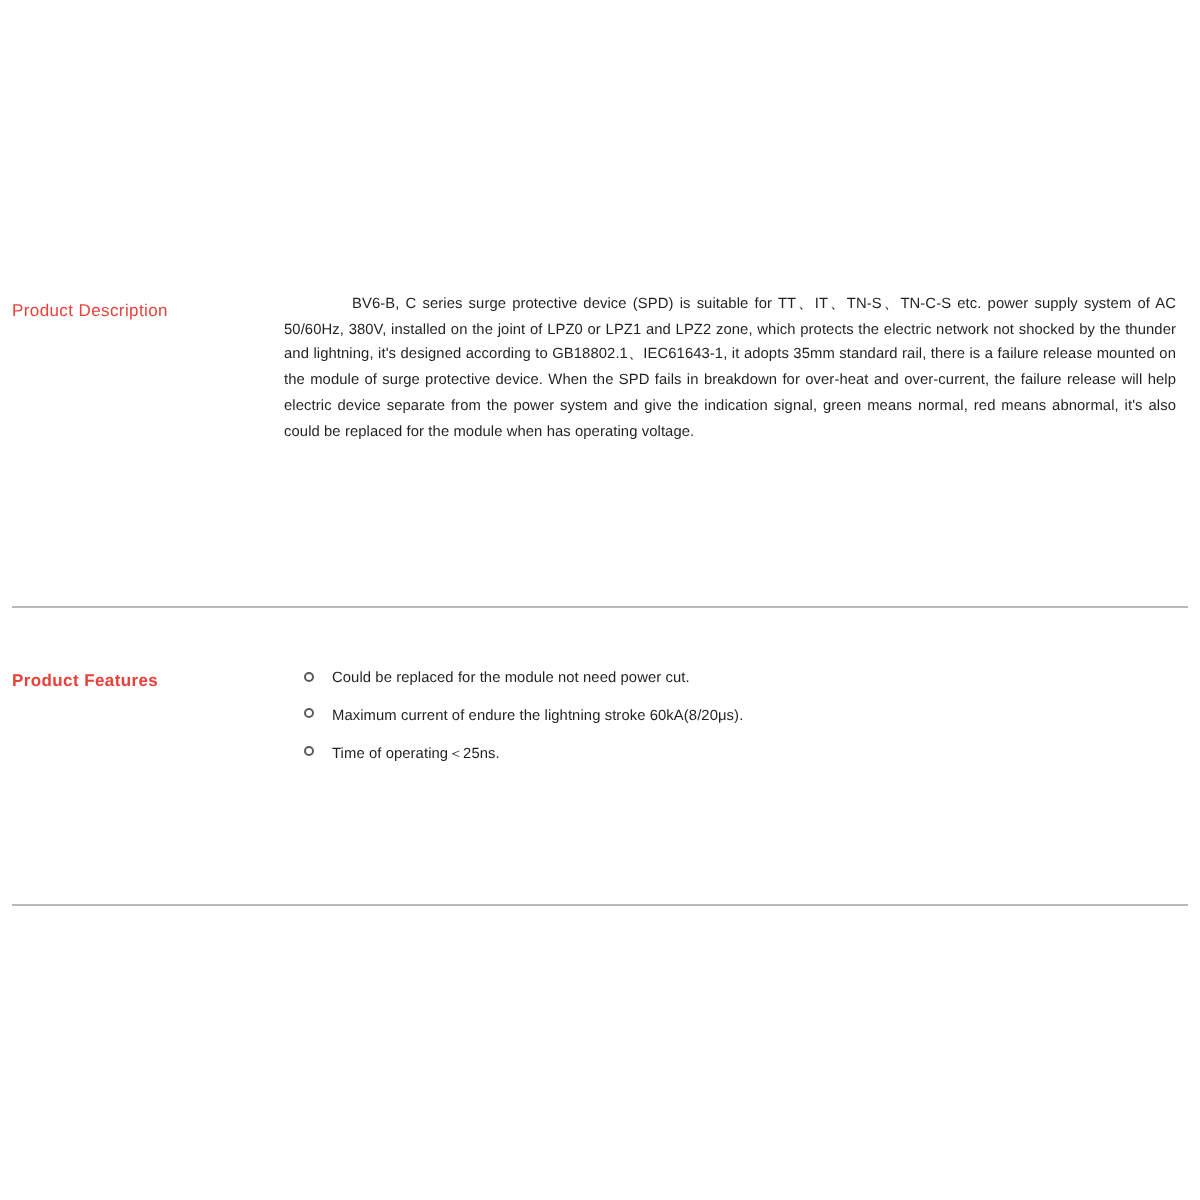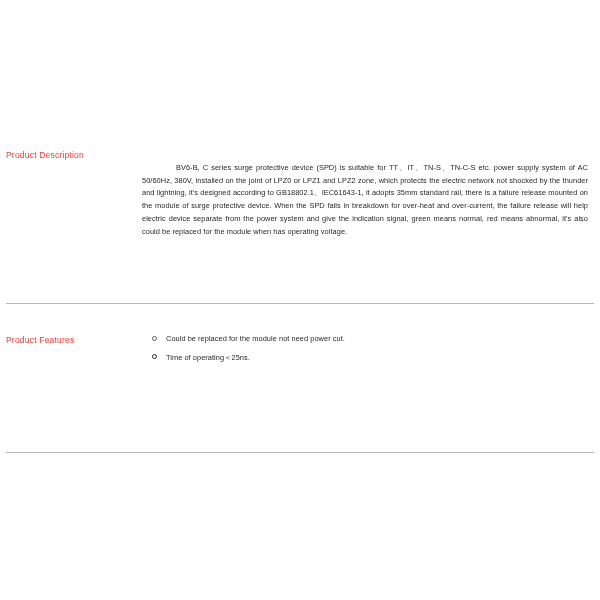--- a/index.html
+++ b/index.html
@@ -40,21 +40,21 @@
 
   .desc-label {
     position: absolute;
     left: 6px;
     top: 4px;
   }
 
   .desc-body {
     position: absolute;
     left: 142px;
-    top: 16px;
+    top: 0;
     width: 446px;
     font-size: 7.4px;
     line-height: 1.72;
     text-align: justify;
     color: #231f20;
     letter-spacing: 0.05px;
   }
 
   .desc-body .indent {
     display: inline-block;
@@ -77,20 +77,21 @@
     position: absolute;
     top: 333px;
     left: 0;
     width: 600px;
   }
 
   .feat-label {
     position: absolute;
     left: 6px;
     top: 2px;
+    font-weight: bold;
   }
 
   .feat-list {
     position: absolute;
     left: 152px;
     top: 0;
     width: 440px;
     margin: 0;
     padding: 0;
     list-style: none;
@@ -131,20 +132,21 @@
 
   <div class="section-feat">
     <div class="section-label feat-label">Product Features</div>
     <ul class="feat-list">
       <li>
         <span class="bullet-ring"></span>
         <span>Could be replaced for the module not need power cut.</span>
       </li>
       <li>
         <span class="bullet-ring"></span>
+        <span>Maximum current of endure the lightning stroke 60kA(8/20μs).</span>
       </li>
       <li>
         <span class="bullet-ring"></span>
         <span>Time of operating＜25ns.</span>
       </li>
     </ul>
   </div>
 
   <div class="rule rule-2"></div>
 

